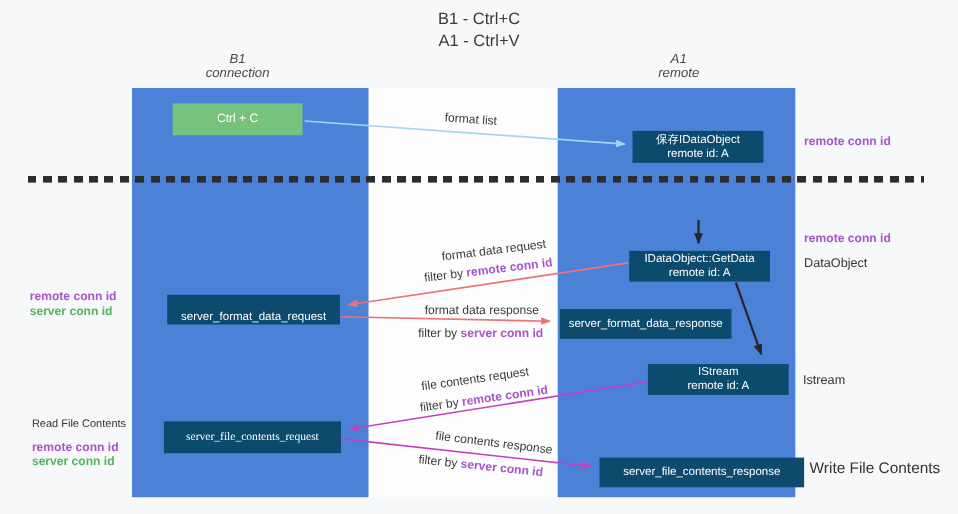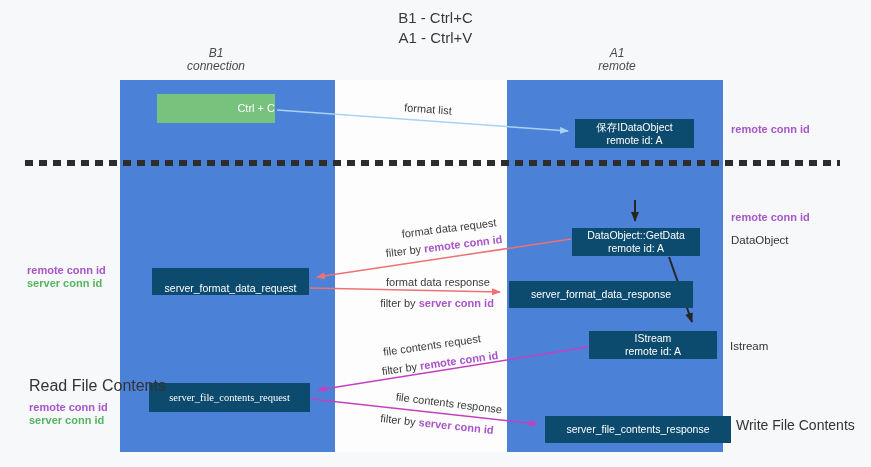--- a/index.html
+++ b/index.html
@@ -34,21 +34,21 @@
   .dashed{
     position:absolute;left:25px;top:160px;width:815px;height:6px;z-index:3;
     background:repeating-linear-gradient(90deg,#2d2d2d 0,#2d2d2d 8px,transparent 8px,transparent 14px);
   }
   .arrows{position:absolute;left:0;top:0;z-index:4;pointer-events:none;}
   .node{
     position:absolute;z-index:5;
     display:flex;flex-direction:column;align-items:center;justify-content:center;
     color:#fff;font-size:10.5px;line-height:13px;text-align:center;white-space:nowrap;
   }
-  .green{background:#77c27d;align-items:flex-end;}
+  .green{background:#77c27d;}
   .orange{background:#0c4a6e;}
   .node .big{font-size:11px;}
   .lbl{
     position:absolute;z-index:6;white-space:nowrap;
     font-size:11px;color:#3b3b3b;
     transform:translate(-50%,-50%) rotate(var(--rot,0deg));
   }
   .side{
     position:absolute;z-index:6;white-space:nowrap;
     font-size:11px;color:#333;line-height:12px;
@@ -109,29 +109,29 @@
     <div class="big">Ctrl + C</div>
   </div>
 
   <div class="node orange" style="left:575px;top:119px;width:119px;height:29px;">
     <div>保存IDataObject</div>
     <div>remote id: A</div>
   </div>
 
 
   <div class="node orange" style="left:572px;top:228px;width:128px;height:28px;">
-    <div>DataObject::GetData</div>
+    <div>IDataObject::GetData</div>
     <div>remote id: A</div>
   </div>
 
   <div class="node orange" style="left:152px;top:268px;width:157px;height:27px;justify-content:flex-end;">
     <div>server_format_data_request</div>
   </div>
 
-  <div class="node orange" style="left:509px;top:281px;width:184px;height:27px;">
+  <div class="node orange" style="left:509px;top:281px;width:156px;height:27px;">
     <div>server_format_data_response</div>
   </div>
 
   <div class="node orange" style="left:589px;top:331px;width:128px;height:28px;">
     <div>IStream</div>
     <div>remote id: A</div>
   </div>
 
   <div class="node orange" style="left:149px;top:383px;width:161px;height:29px;font-family:Liberation Serif, serif;">
     <div>server_file_contents_request</div>
@@ -165,17 +165,17 @@
 
   <div class="side purple" style="left:731px;top:123px;">remote conn id</div>
   <div class="side purple" style="left:731px;top:211px;">remote conn id</div>
   <div class="side" style="left:731px;top:234px;font-size:11.5px;">DataObject</div>
   <div class="side" style="left:730px;top:340px;font-size:11.5px;">Istream</div>
   <div class="side" style="left:736px;top:419px;font-size:14px;">Write File Contents</div>
 
   <div class="side purple" style="left:27px;top:264px;">remote conn id</div>
   <div class="side greentxt" style="left:27px;top:277px;">server conn id</div>
 
-  <div class="side" style="left:29px;top:380px;font-size:16px;">Read File Contents</div>
+  <div class="side" style="left:29px;top:380px;font-size:10px;">Read File Contents</div>
   <div class="side purple" style="left:29px;top:401px;">remote conn id</div>
   <div class="side greentxt" style="left:29px;top:414px;">server conn id</div>
 
 </div>
 
 </body></html>

